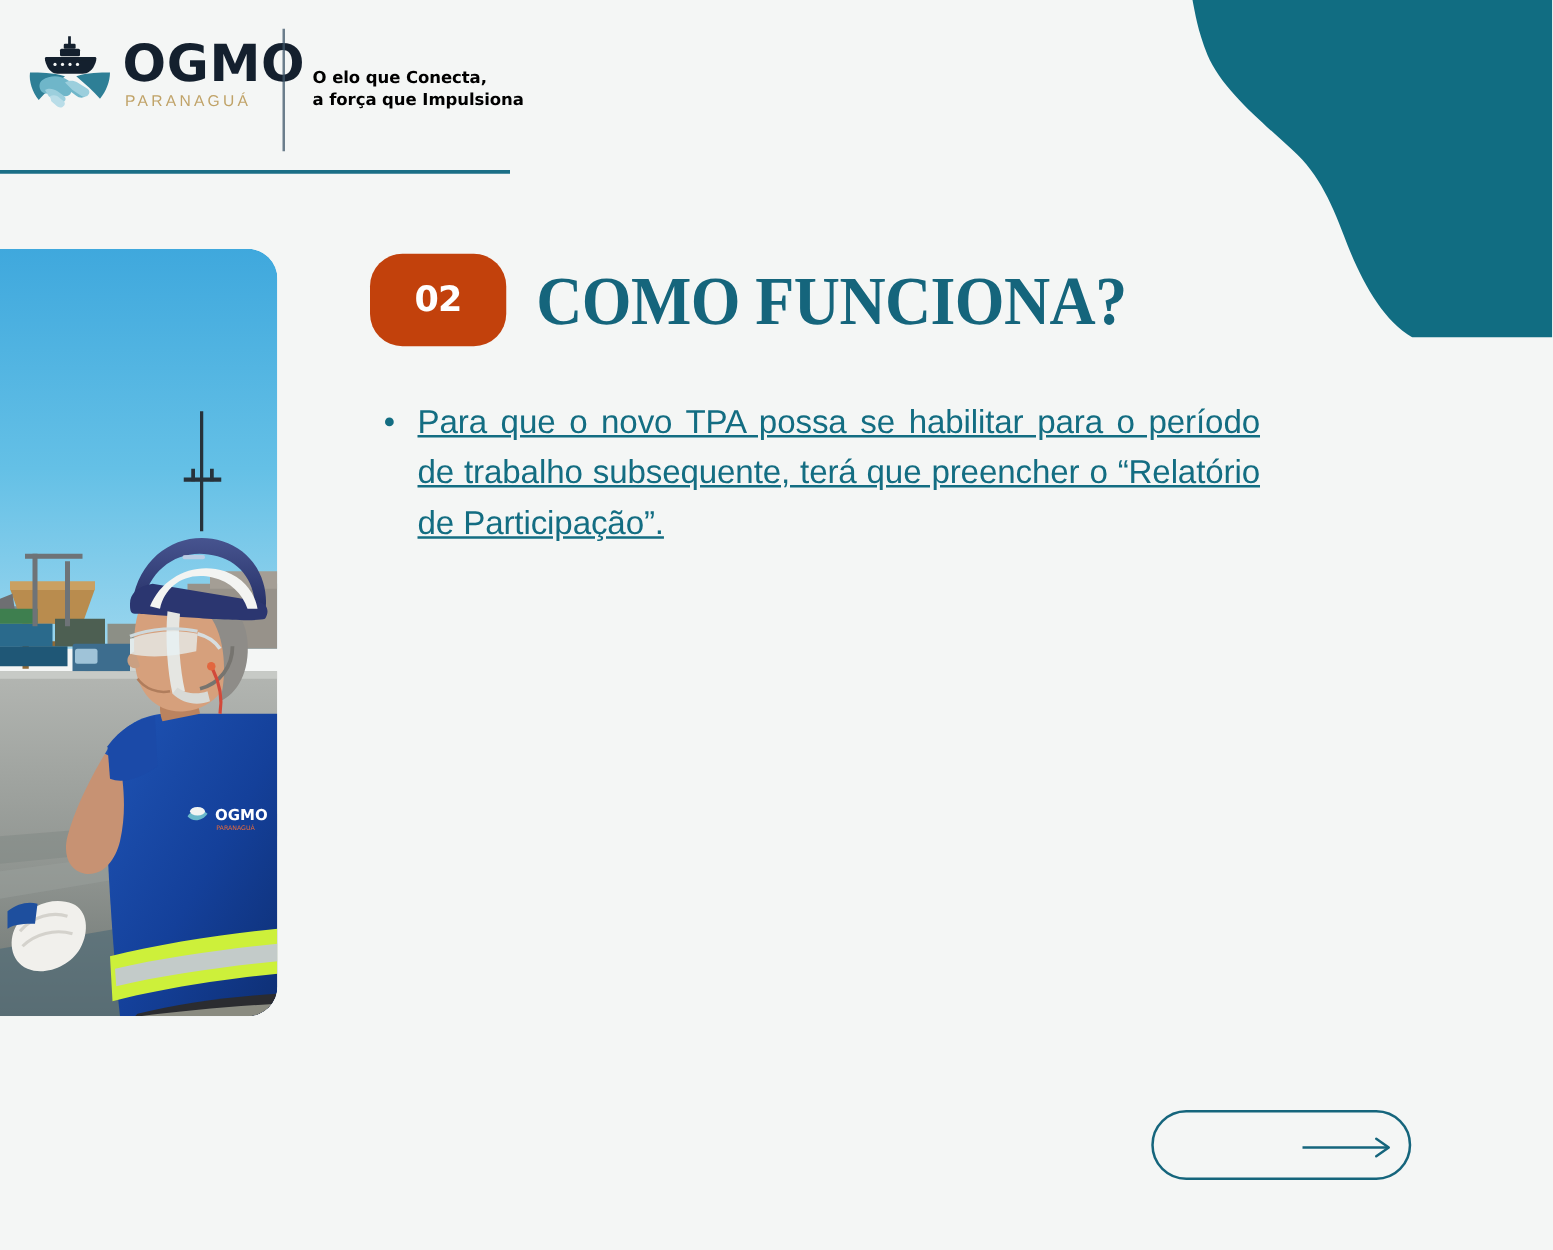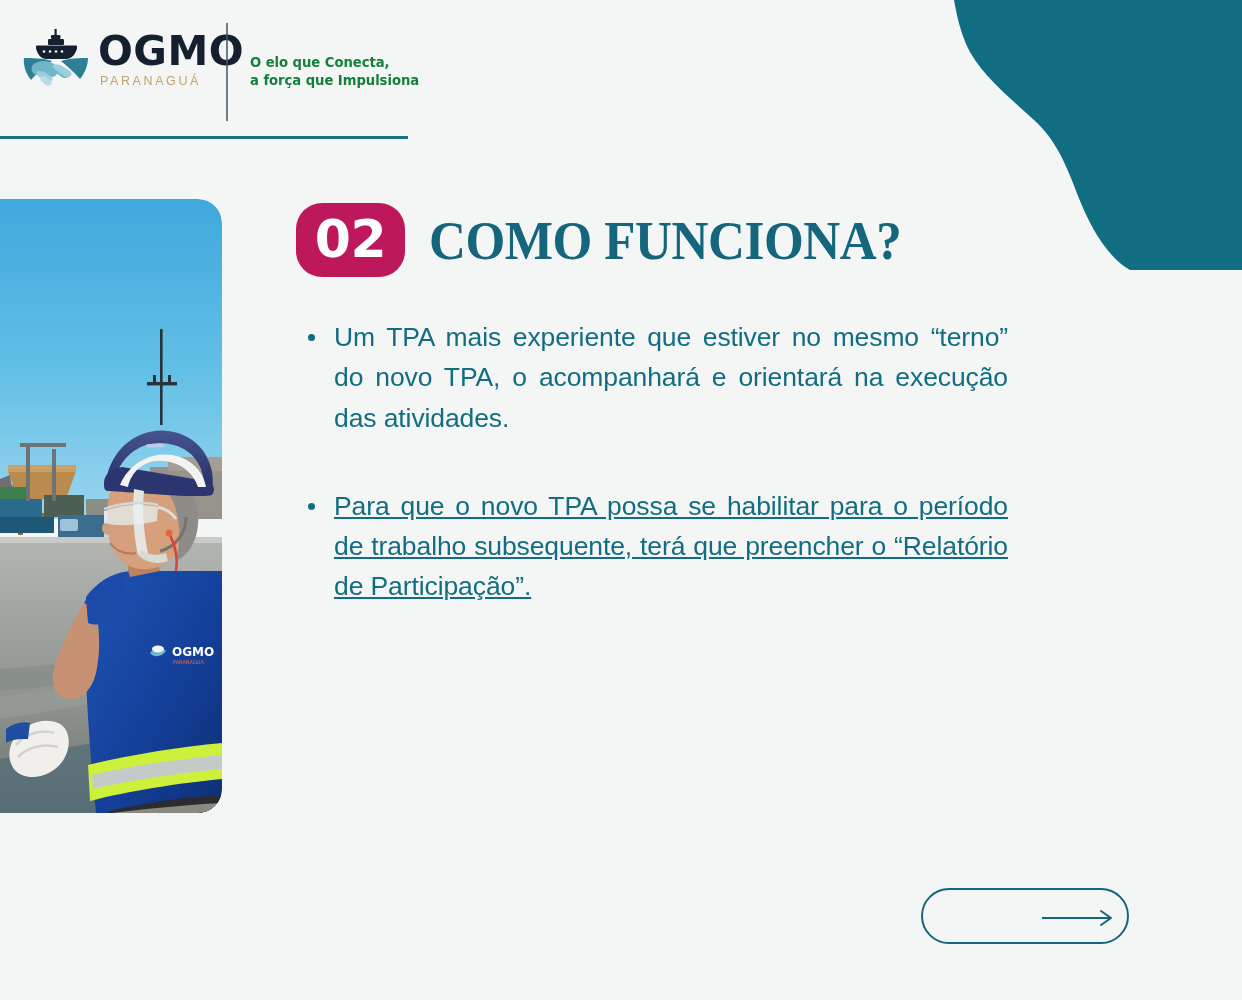--- a/index.html
+++ b/index.html
@@ -84,21 +84,21 @@
     opacity: .75;
   }
   .tagline {
     position: absolute;
     left: 250px;
     top: 54px;
     font-family: "DejaVu Sans", sans-serif;
     font-weight: bold;
     font-size: 13.2px;
     line-height: 1.38;
-    color: #15803d;
+    color: #000000;
     letter-spacing: -0.05px;
   }
   .rule {
     position: absolute;
     left: 0;
     top: 136px;
     width: 408px;
     height: 3px;
     background: #1a6f86;
   }
@@ -124,28 +124,28 @@
   }
   .title-row {
     display: flex;
     align-items: center;
     height: 74px;
   }
   .badge {
     width: 109px;
     height: 74px;
     border-radius: 26px;
-    background: #be185d;
+    background: #c2410c;
     color: #ffffff;
     display: flex;
     align-items: center;
     justify-content: center;
     font-family: "DejaVu Sans", sans-serif;
     font-weight: bold;
-    font-size: 52px;
+    font-size: 28px;
     letter-spacing: -0.5px;
     flex: 0 0 auto;
     box-sizing: border-box;
     padding-bottom: 2px;
   }
   .title {
     margin-left: 24px;
     font-family: "Liberation Serif", serif;
     font-weight: bold;
     font-size: 55px;
@@ -386,21 +386,20 @@
     </svg>
   </div>
 
   <div class="content">
     <div class="title-row">
       <div class="badge">02</div>
       <div class="title">COMO FUNCIONA?</div>
     </div>
 
     <ul class="bullets">
-      <li class="bullet">Um TPA mais experiente que estiver no mesmo “terno” do novo TPA, o acompanhará e orientará na execução das atividades.</li>
       <li class="bullet">Para que o novo TPA possa se habilitar para o período de trabalho subsequente, terá que preencher o “Relatório de Participação”.</li>
     </ul>
   </div>
 
   <button class="next-btn">
     <span>
       <svg width="74" height="22" viewBox="0 0 74 22" xmlns="http://www.w3.org/2000/svg" aria-hidden="true">
         <line x1="1" y1="11" x2="69" y2="11" stroke="#15657c" stroke-width="2"></line>
         <polyline points="60,4 70,11 60,18" fill="none" stroke="#15657c" stroke-width="2" stroke-linecap="round" stroke-linejoin="round"></polyline>
       </svg>

